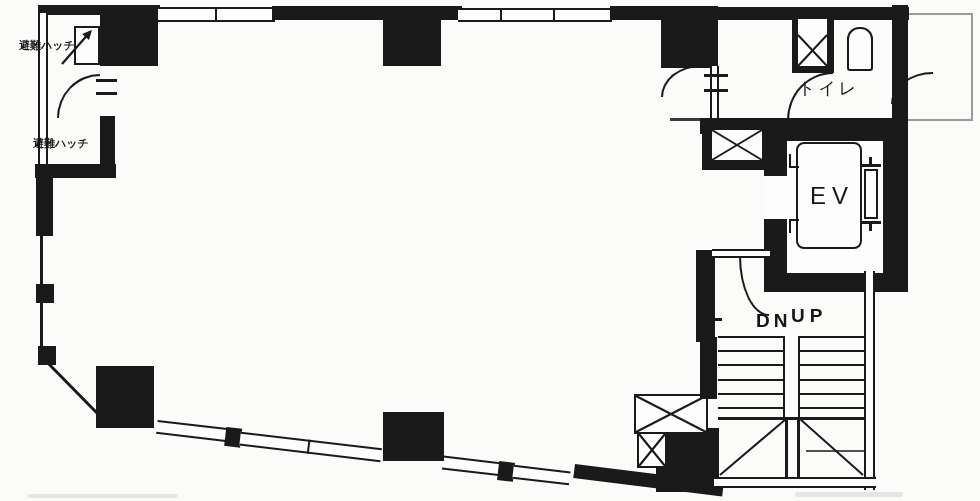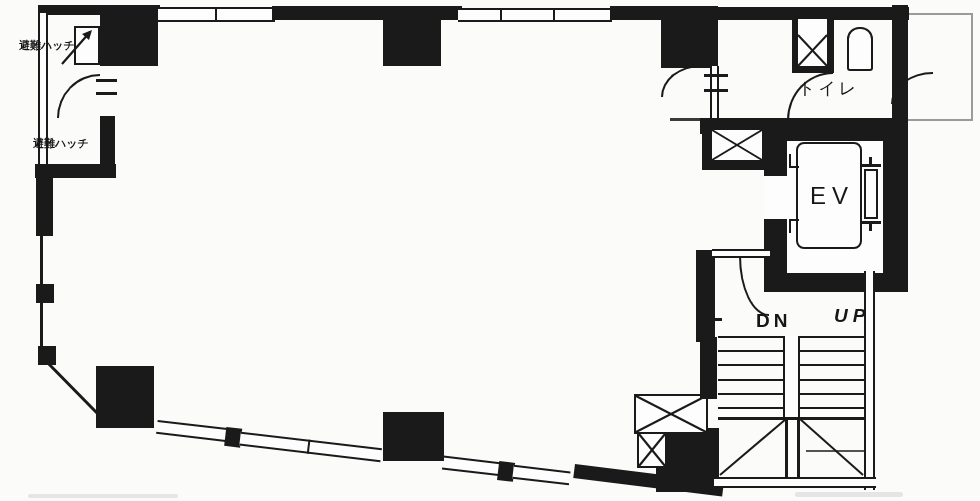--- a/index.html
+++ b/index.html
@@ -147,18 +147,18 @@
   <div class="dv" style="left:783px;top:336px;width:17px;height:85px;"></div>
   <div class="w" style="left:785px;top:419px;width:2.5px;height:59px;"></div>
   <div class="w" style="left:797px;top:419px;width:2.5px;height:59px;"></div>
   <div class="w" style="left:718px;top:417px;width:146px;height:2.5px;"></div>
   <svg style="left:716px;top:416px;" width="150" height="62" viewBox="0 0 150 62">
     <line x1="4" y1="59" x2="70" y2="3" stroke="#1a1a1a" stroke-width="2"></line>
     <line x1="147" y1="59" x2="84" y2="3" stroke="#1a1a1a" stroke-width="2"></line>
     <line x1="90" y1="35" x2="148" y2="35" stroke="#1a1a1a" stroke-width="1.6"></line>
   </svg>
   <div class="lbl lbl-stair" style="left:728px;top:311px;letter-spacing:4px;margin-left:28px;">DN</div>
-  <div class="lbl lbl-stair" style="left:834px;top:306px;letter-spacing:5px;font-style:italic;">UP</div>
+  <div class="lbl lbl-stair" style="left:791px;top:306px;letter-spacing:5px;">UP</div>
 
   <div class="noise" style="left:28px;top:494px;width:150px;height:4px;"></div>
   <div class="noise" style="left:795px;top:492px;width:108px;height:5px;"></div>
 
 </div>
 
 </body></html>

